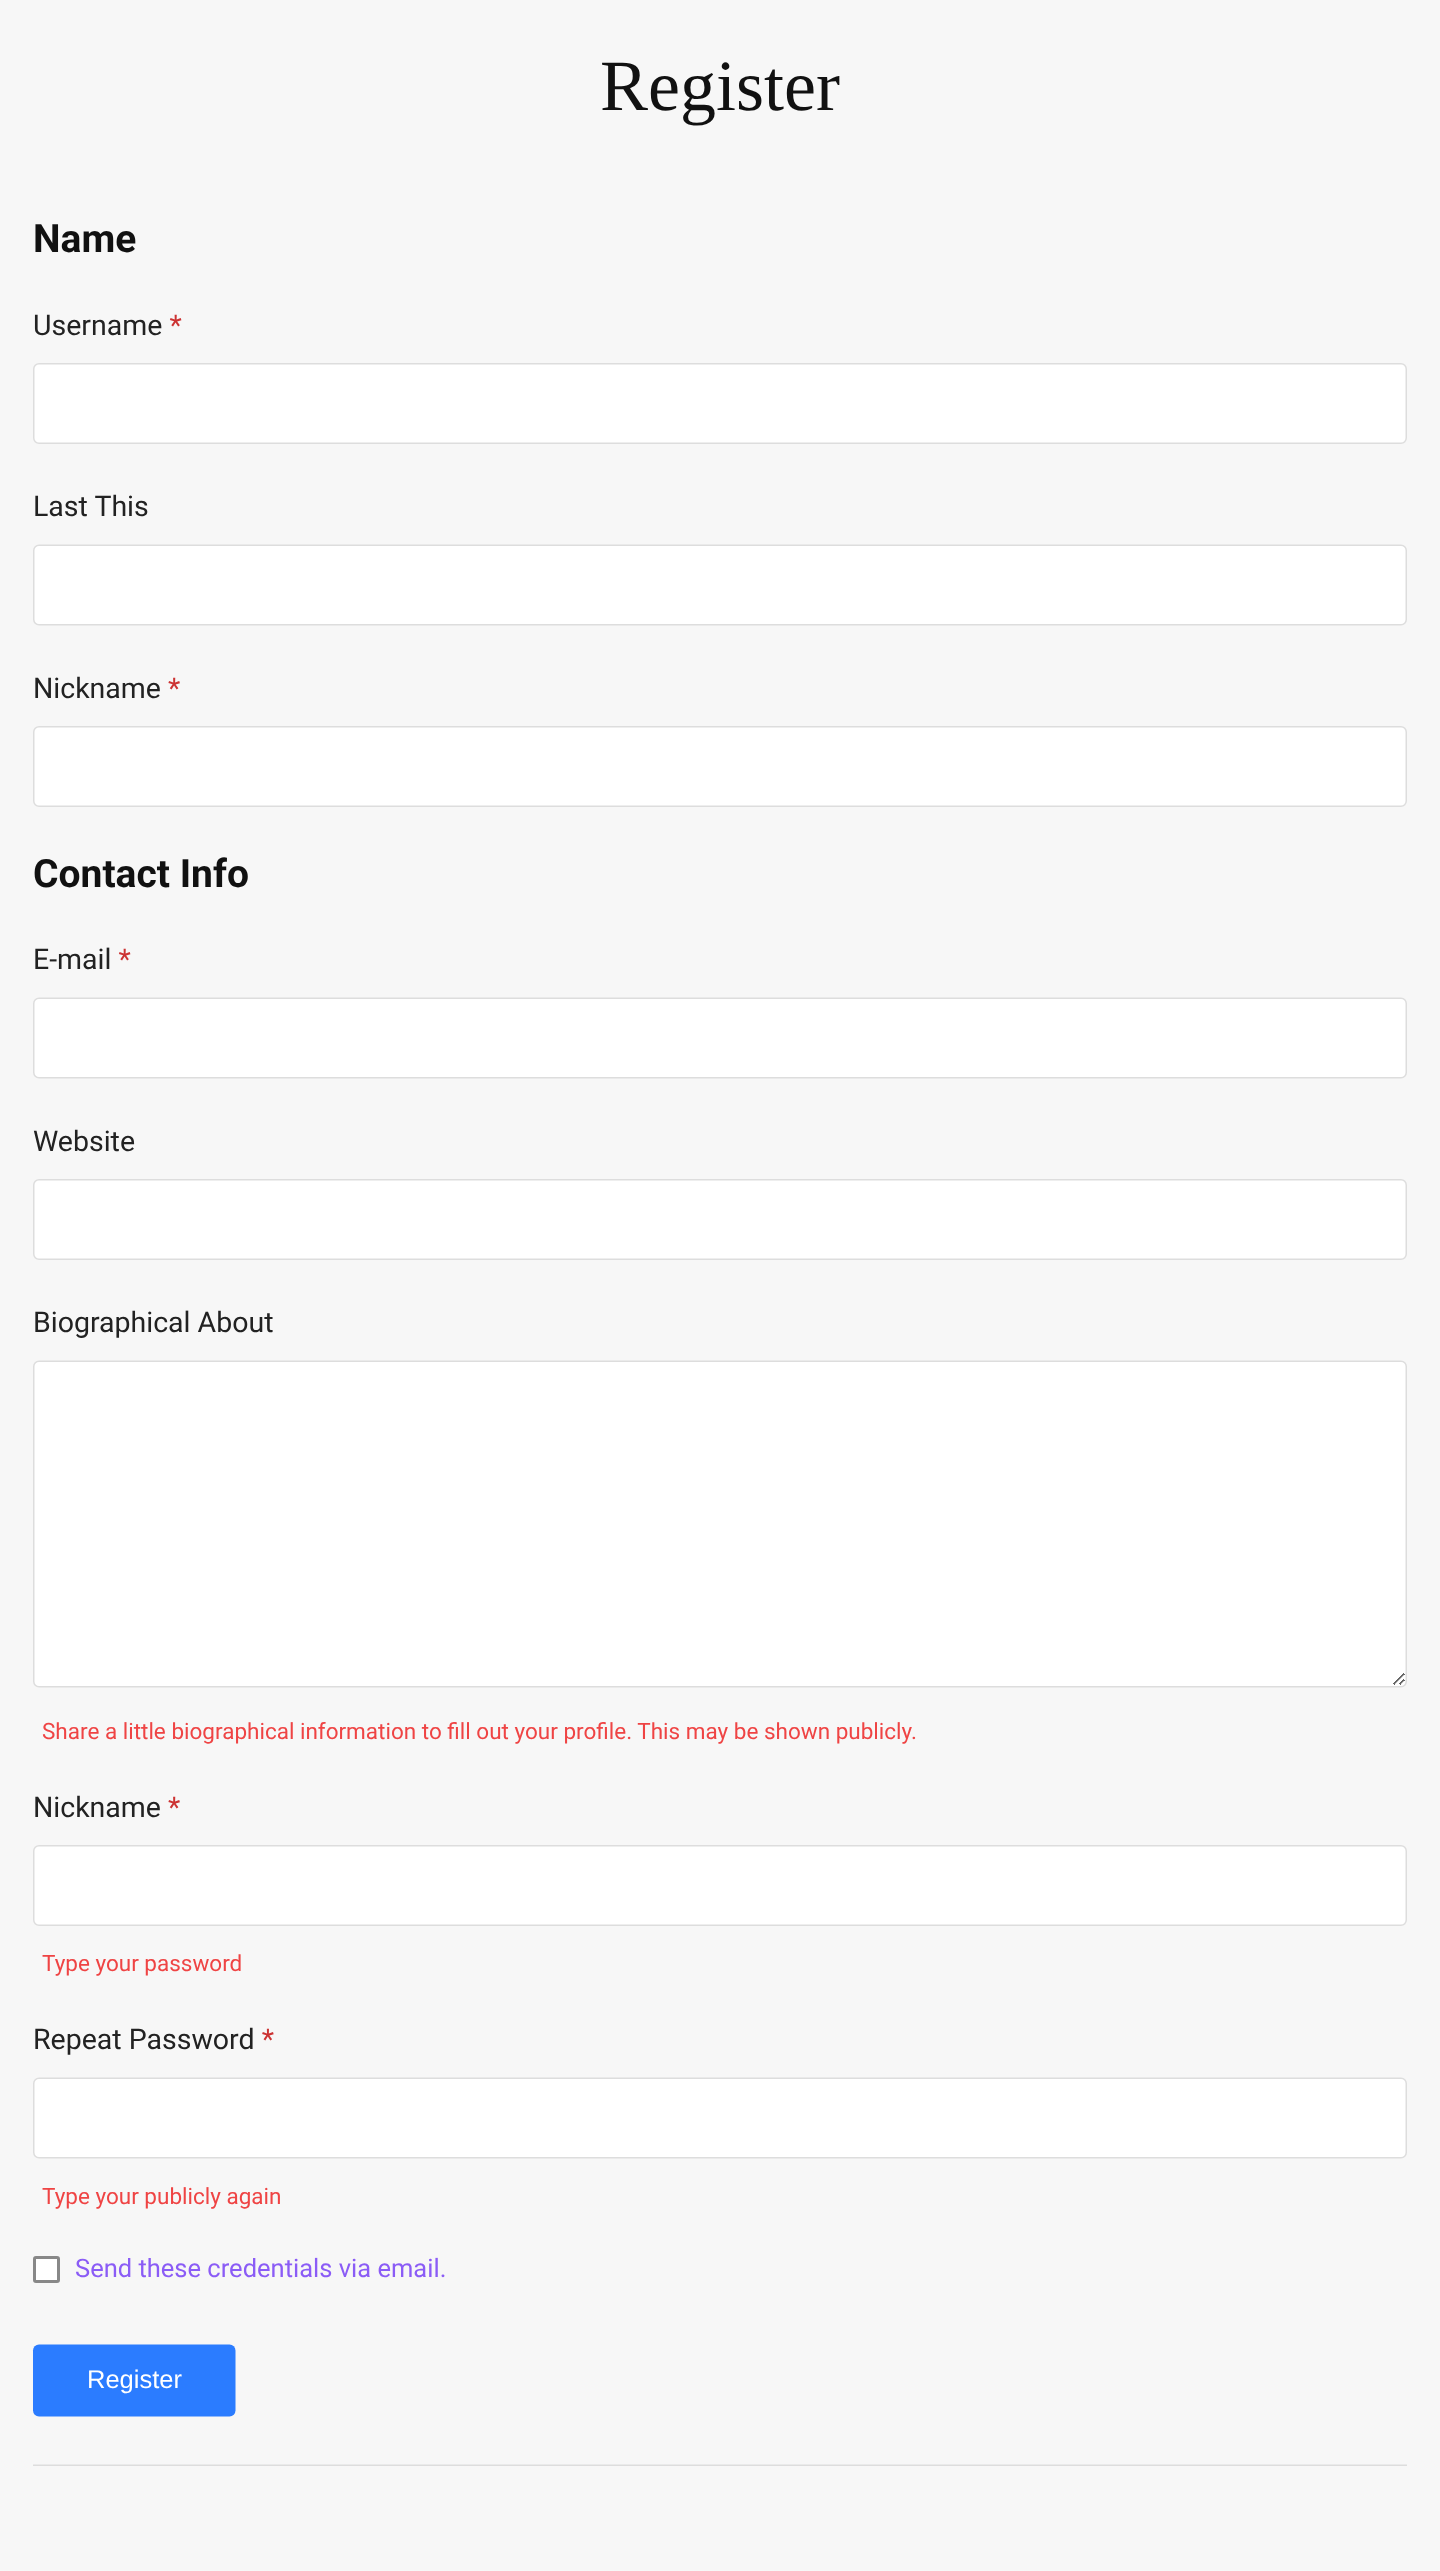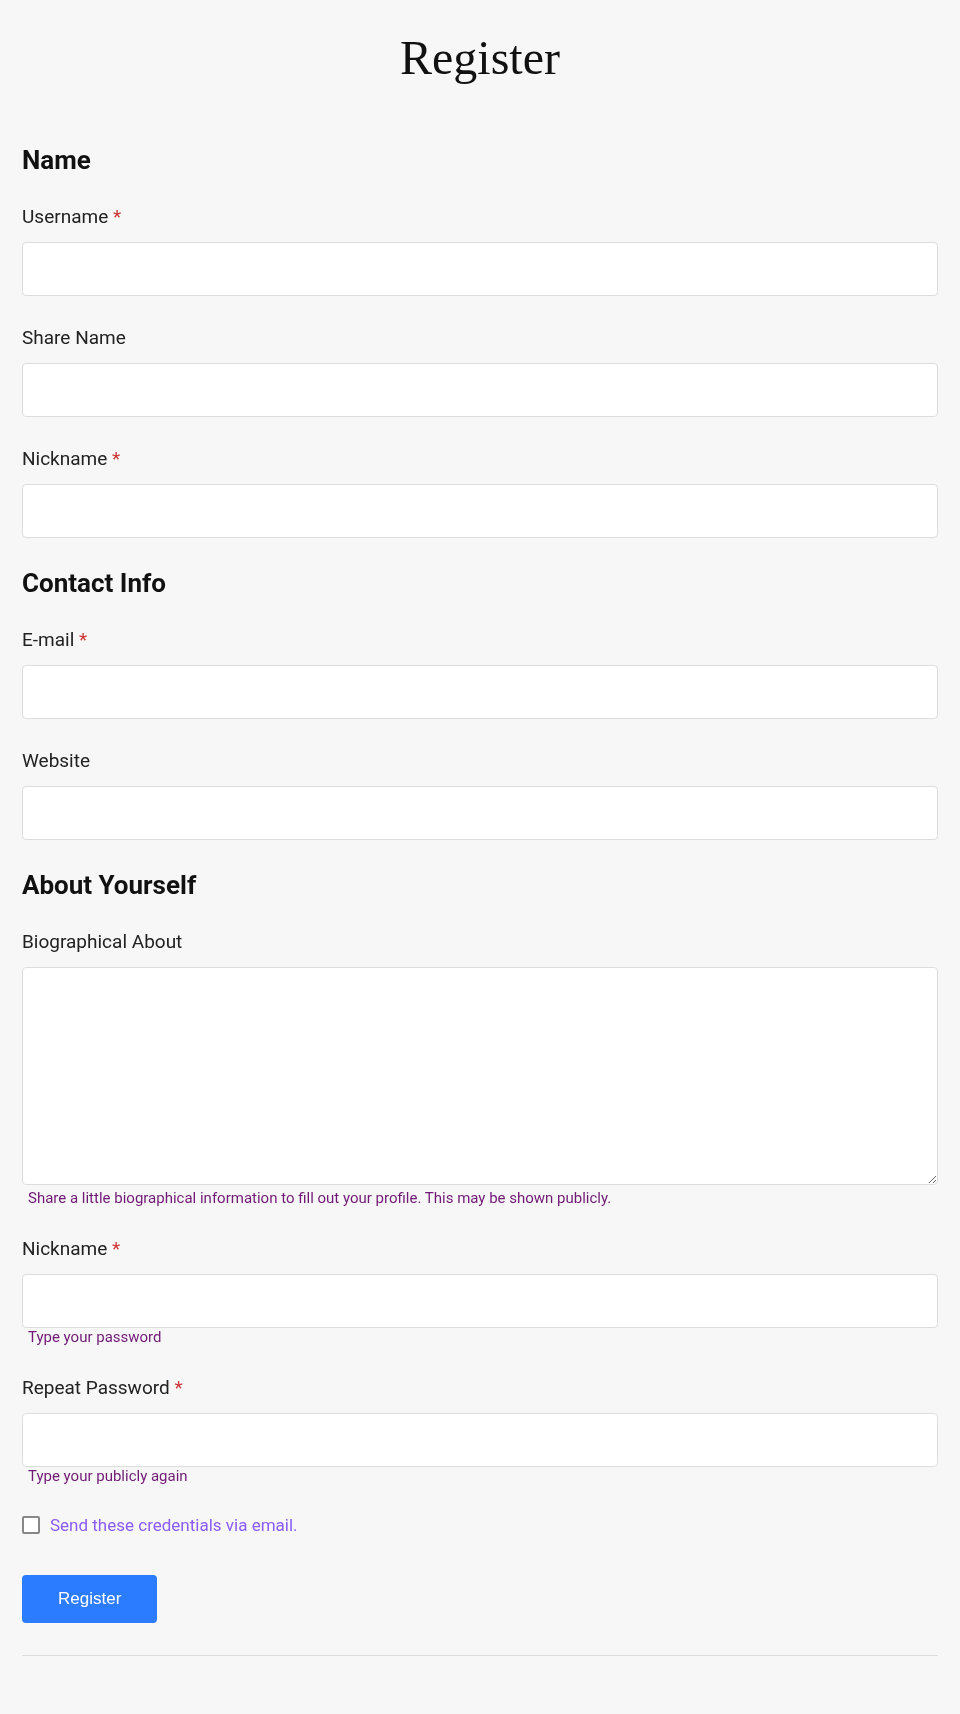--- a/index.html
+++ b/index.html
@@ -63,22 +63,22 @@
       font-size: 16px;
       border: 1px solid #ddd;
       border-radius: 4px;
       background: #fff;
       outline: none;
       resize: both;
       font-family: inherit;
     }
     .help-text {
       font-size: 15px;
-      color: #701a75;
-      margin-top: 0;
+      color: #ef4444;
+      margin-top: 16px;
       padding-left: 6px;
     }
     .checkbox-row {
       display: flex;
       align-items: center;
       gap: 10px;
       margin-top: 8px;
       margin-bottom: 40px;
     }
     .checkbox {
@@ -123,21 +123,21 @@
   <h2 class="section-heading">Name</h2>
 
   <div class="field">
     <label class="field-label">
       <span>Username </span><span class="required">*</span>
     </label>
     <input type="text" class="text-input" value="" style="">
   </div>
 
   <div class="field">
-    <label class="field-label">Share Name</label>
+    <label class="field-label">Last This</label>
     <input type="text" class="text-input" value="" style="">
   </div>
 
   <div class="field">
     <label class="field-label">
       <span>Nickname </span><span class="required">*</span>
     </label>
     <input type="text" class="text-input" value="" style="">
   </div>
 
@@ -150,21 +150,20 @@
     </label>
     <input type="text" class="text-input" value="" style="">
   </div>
 
   <div class="field">
     <label class="field-label">Website</label>
     <input type="text" class="text-input" value="" style="">
   </div>
 
   
-  <h2 class="section-heading">About Yourself</h2>
 
   <div class="field">
     <label class="field-label">Biographical About</label>
     <textarea class="textarea-input" style=""></textarea>
     <div class="help-text">Share a little biographical information to fill out your profile. This may be shown publicly.</div>
   </div>
 
   <div class="field">
     <label class="field-label">
       <span>Nickname </span><span class="required">*</span>

